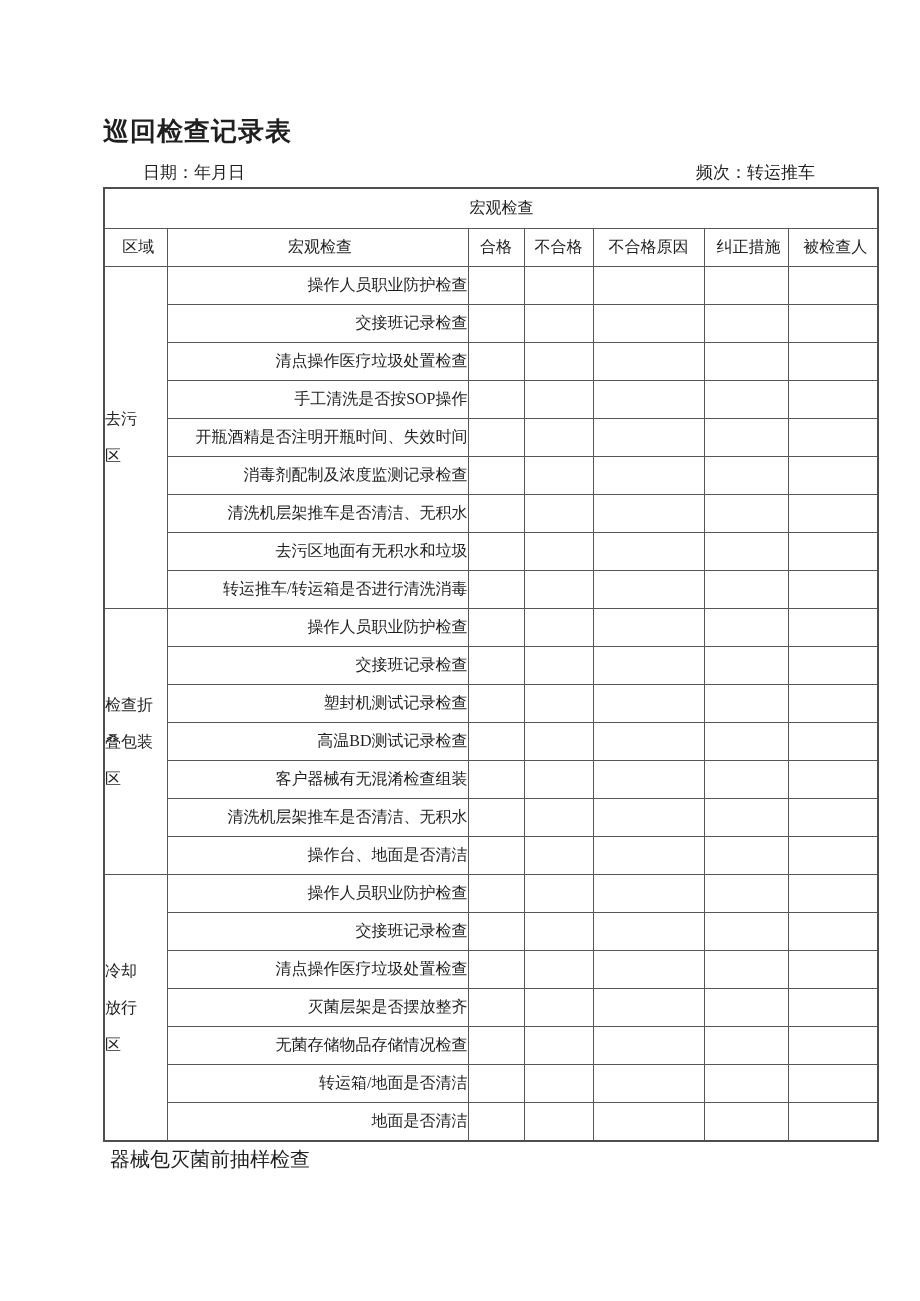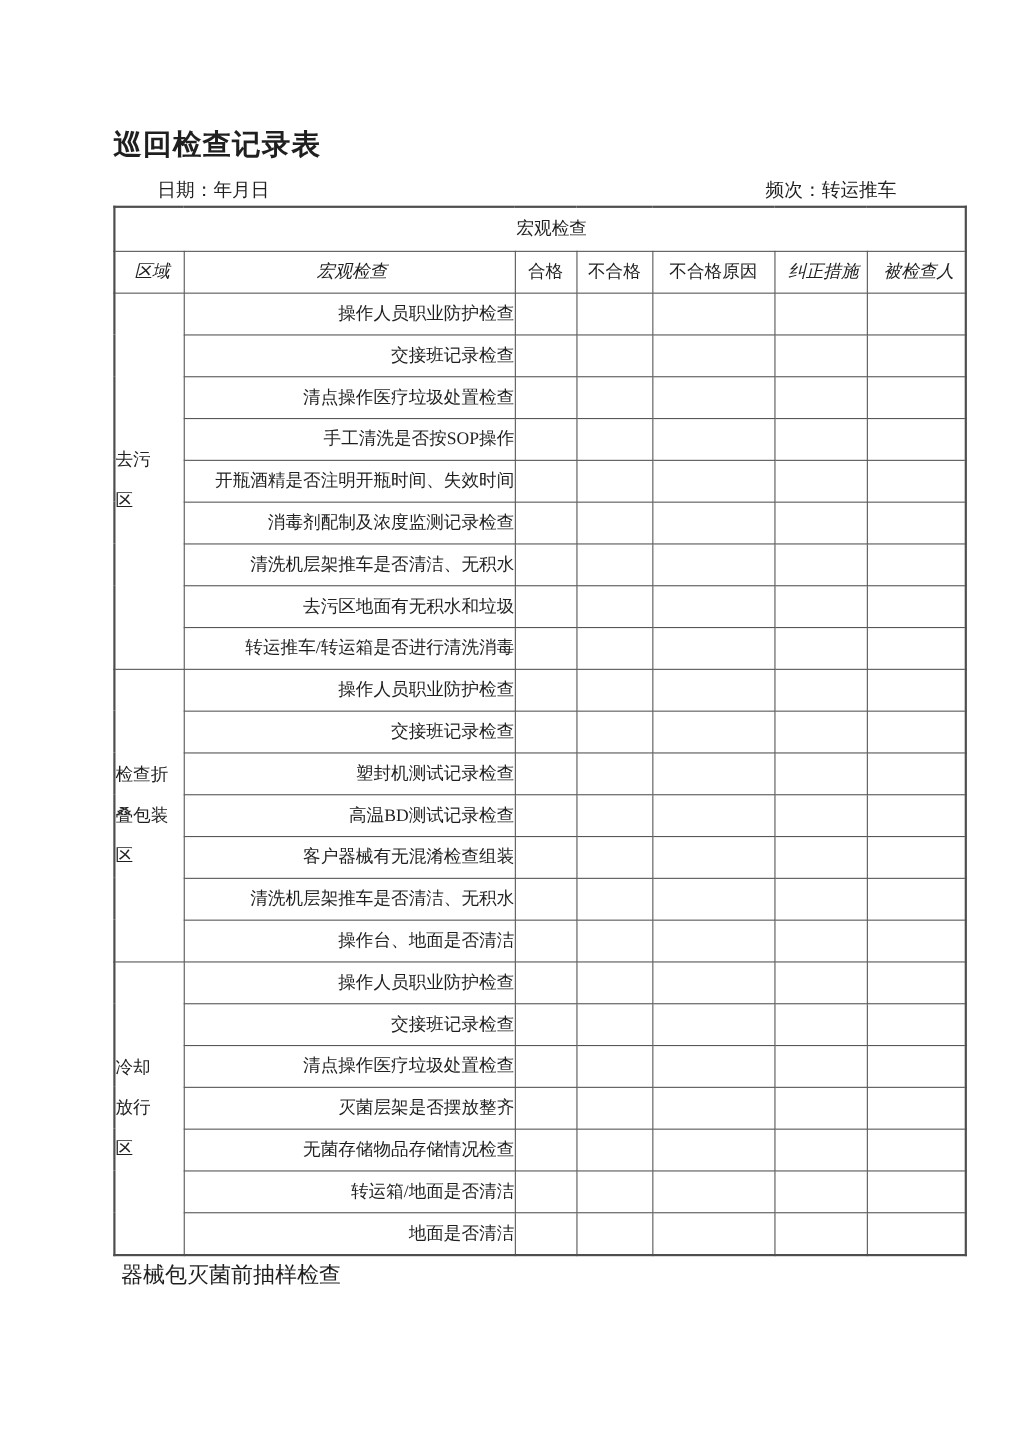--- a/index.html
+++ b/index.html
@@ -57,21 +57,21 @@
     vertical-align: middle;
     overflow: hidden;
     white-space: nowrap;
   }
   .section-row td {
     height: 39px;
     text-align: center;
     padding-left: 21px;
   }
   .colhead-row th { height: 37px; text-align: center; }
-  .al-left { text-align: center; padding-left: 5px !important; font-style: italic; }
+  .al-left { text-align: center; padding-left: 5px !important; }
   .item-cell {
     text-align: right;
     padding-left: 6px;
   }
   .area-cell {
     text-align: left;
     padding-left: 6px;
     vertical-align: middle;
   }
   .area-cell div {

